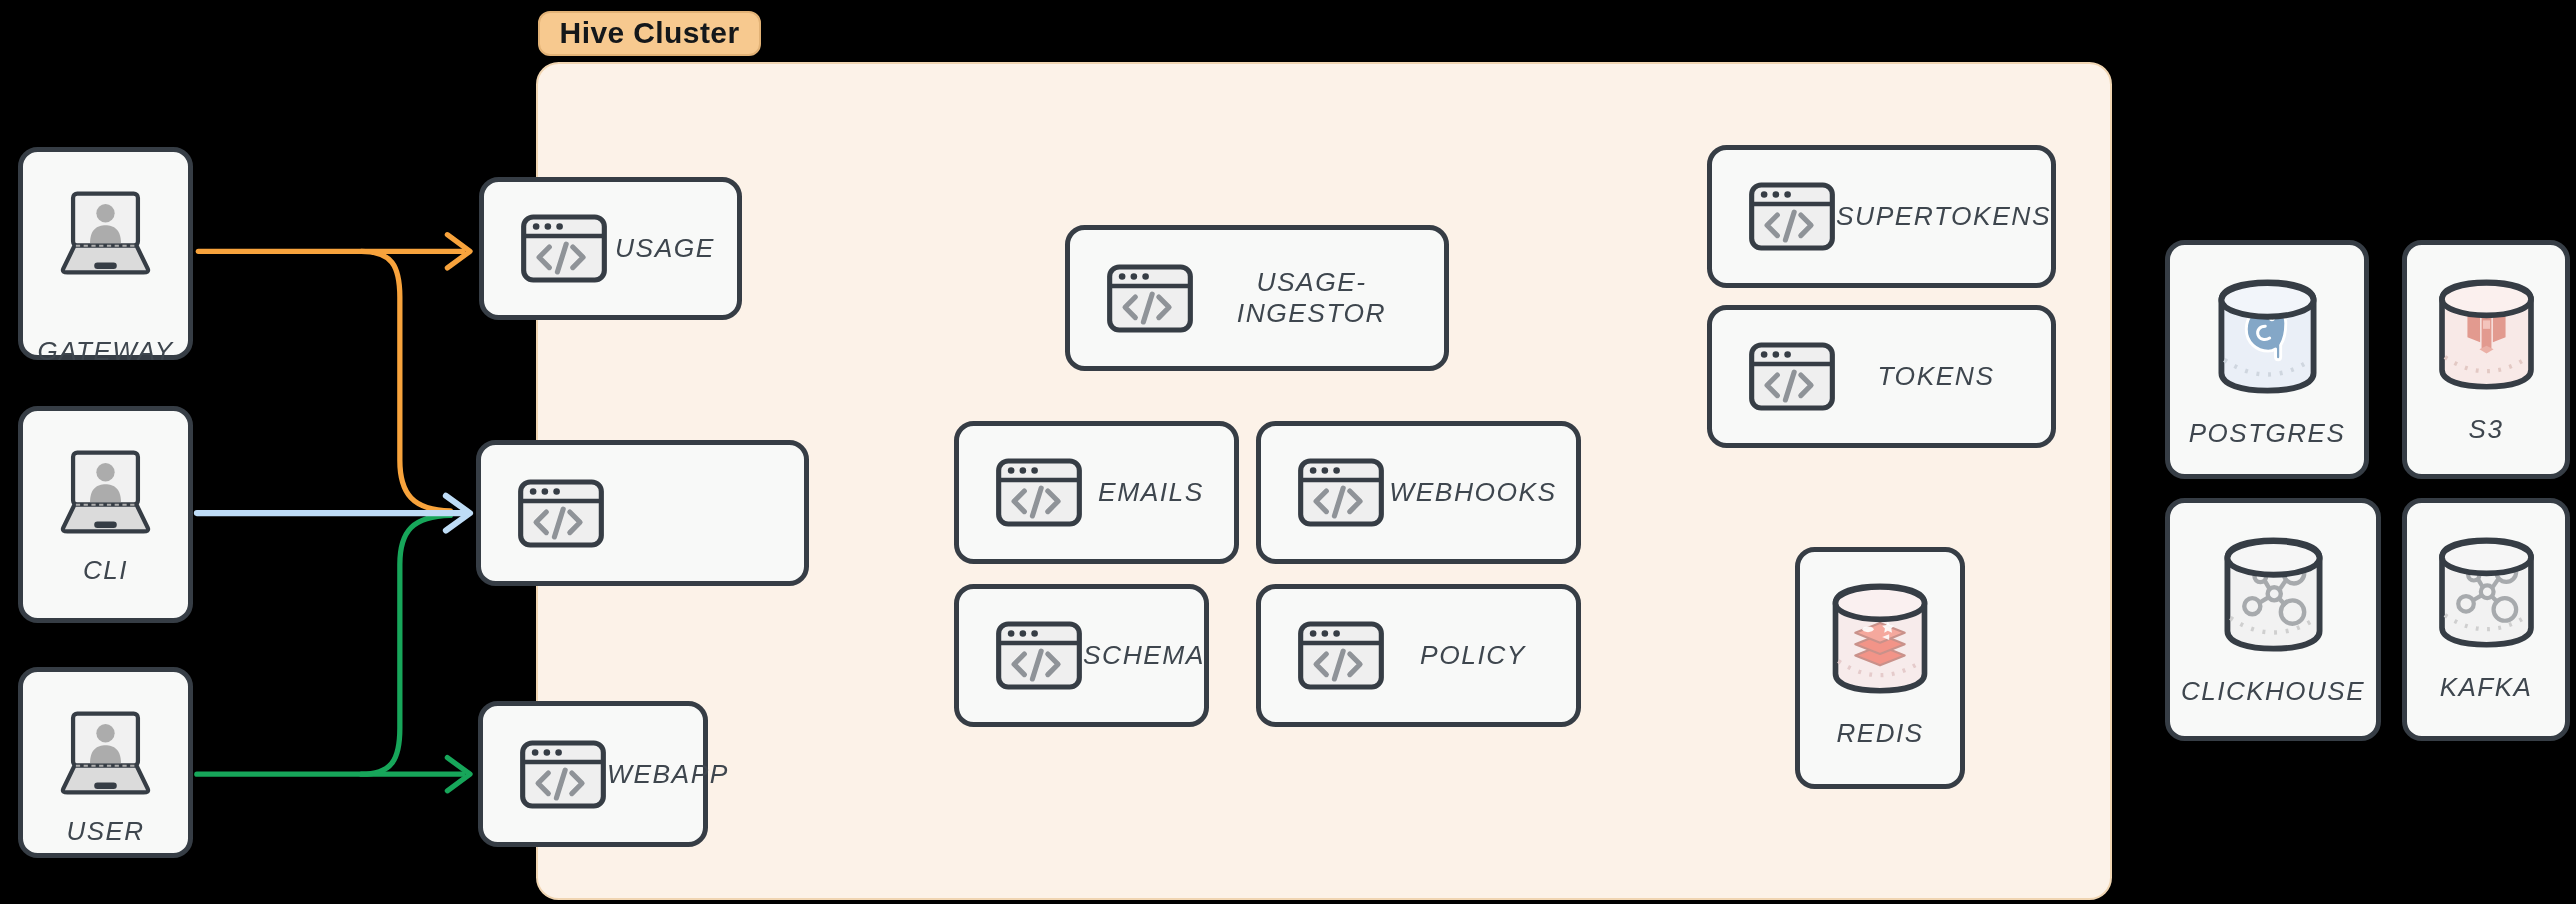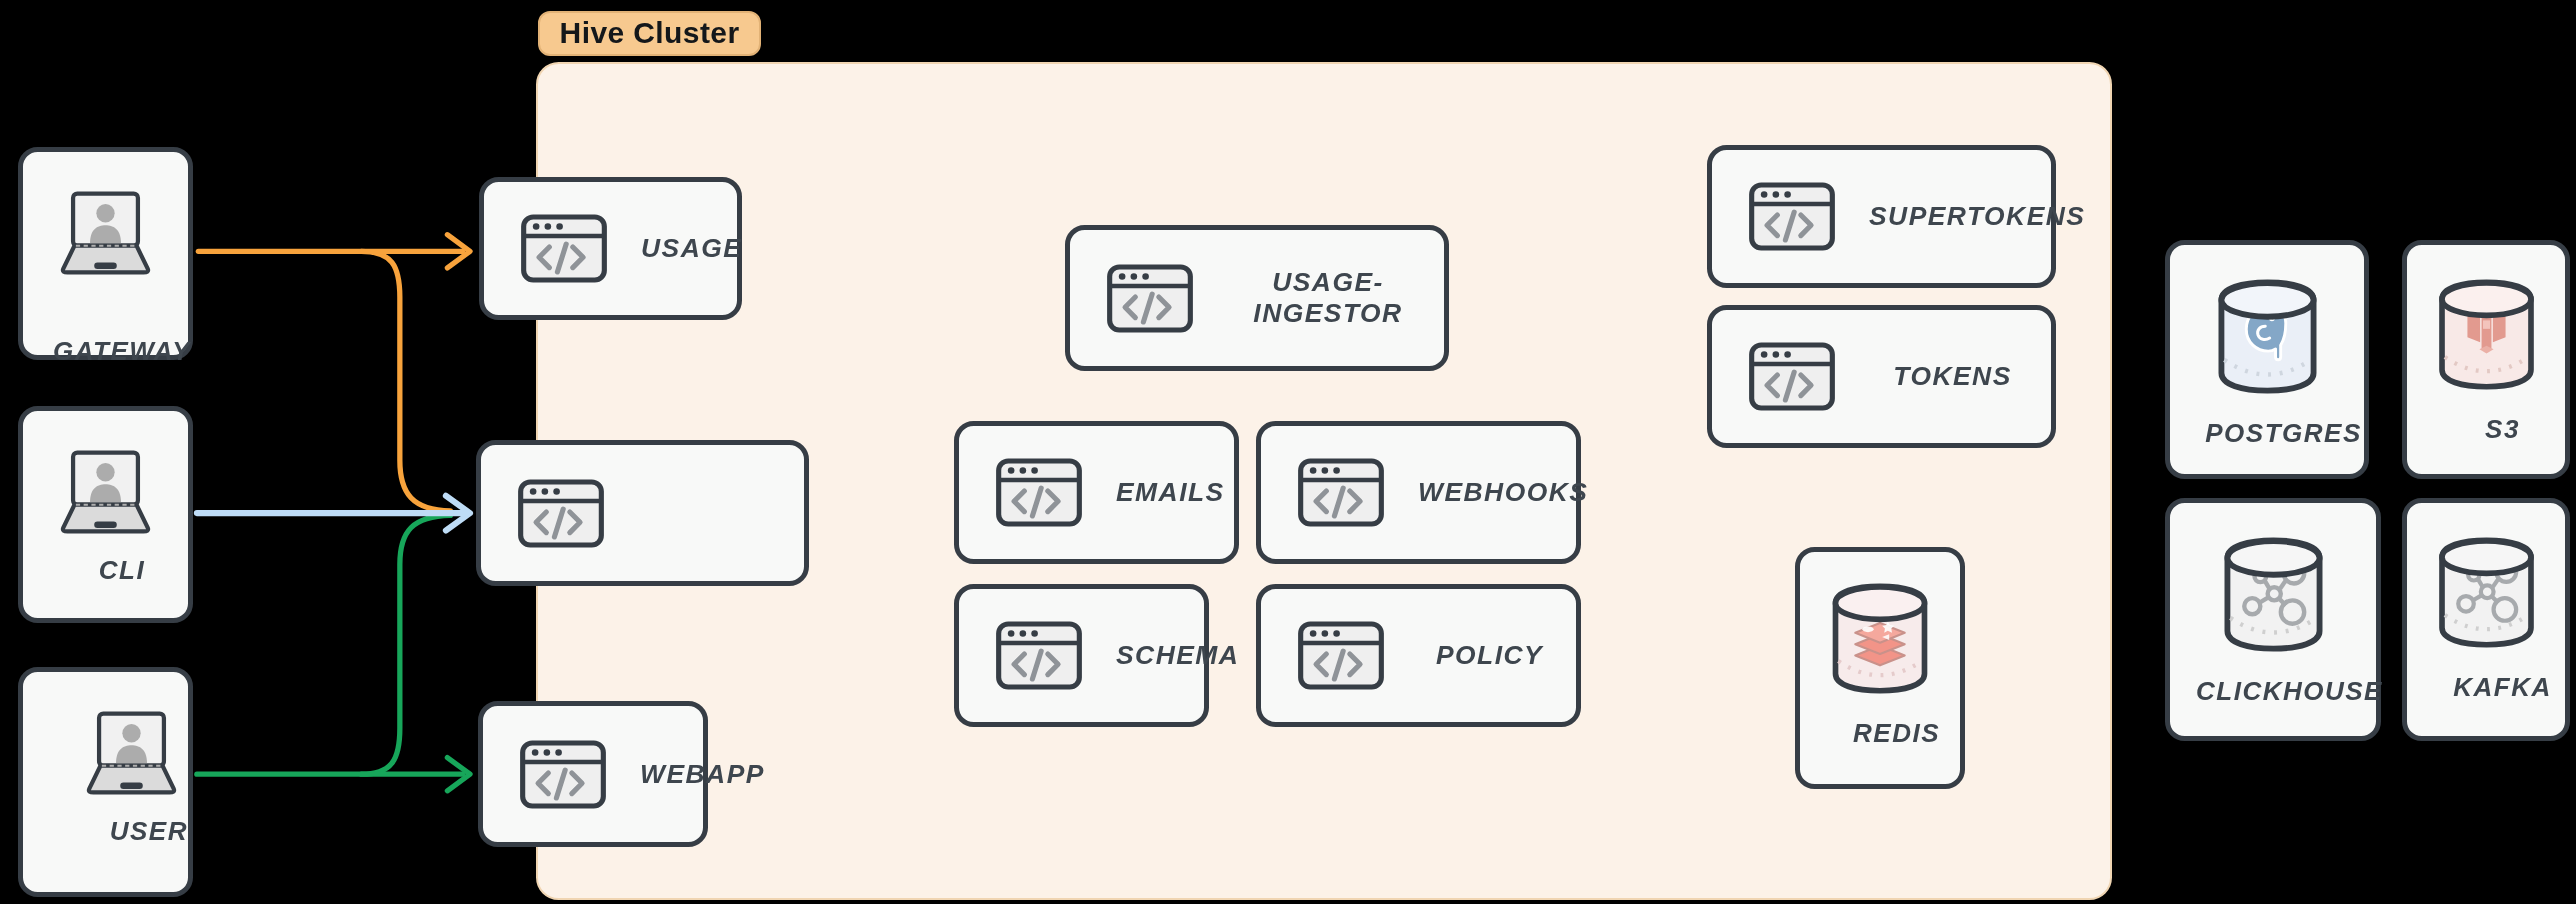--- a/index.html
+++ b/index.html
@@ -13,40 +13,40 @@
            background:#F7C98F;border:2.3px solid #E2B276;border-radius:12px;
            display:flex;align-items:center;padding:0 19.6px;
            font-size:30px;font-weight:600;color:#14171A;letter-spacing:0.4px;}
 
   
   .arrows{position:absolute;left:0;top:0;z-index:2;}
 
   
   .node{position:absolute;background:#F8F9F8;border:5.3px solid #363D45;
         border-radius:19.6px;box-sizing:border-box;z-index:3;}
-  .label{font-style:italic;font-weight:700;color:#3E464E;letter-spacing:1.5px;margin-left:33px;}
+  .label{font-style:italic;font-weight:400;color:#3E464E;letter-spacing:1.5px;}
 
   
   .h-node{display:flex;align-items:center;padding-left:36px;padding-right:15px;}
   .h-node .label{flex:1;text-align:center;font-size:26.4px;}
 
   
   .v-node{display:flex;flex-direction:column;align-items:center;}
   .v-node .label{font-size:26px;}
 
   .client{padding-top:38px;}
   .client .label{margin-top:19.6px;}
   .db{padding-top:33px;}
   .db .label{margin-top:22.6px;}
   .icon{flex:0 0 auto;display:block;}
 
   
   #gateway       {left:18px;  top:147px; width:175px; height:213px;gap:40px;}
   #cli           {left:18px;  top:406px; width:175px; height:217px;}
-  #user          {left:18px;  top:667px; width:175px; height:230px;align-items:flex-end;}
+  #user          {left:18px;  top:667px; width:175px; height:191px;}
   #usage         {left:479px; top:177px; width:263px; height:143px;}
   #server-cdn    {left:476px; top:440px; width:333px; height:146px;}
   #webapp        {left:478px; top:701px; width:230px; height:146px;}
   #usage-ingestor{left:1065px;top:225px; width:384px; height:146px;justify-content:space-between;}
   #emails        {left:954px;top:421px; width:285px; height:143px;}
   #webhooks      {left:1256px;top:421px; width:325px; height:143px;}
   #schema        {left:954px;top:584px; width:255px; height:143px;}
   #policy        {left:1256px;top:584px; width:325px; height:143px;}
   #supertokens   {left:1707px;top:145px; width:349px; height:143px;}
   #tokens        {left:1707px;top:305px; width:349px; height:143px;}

